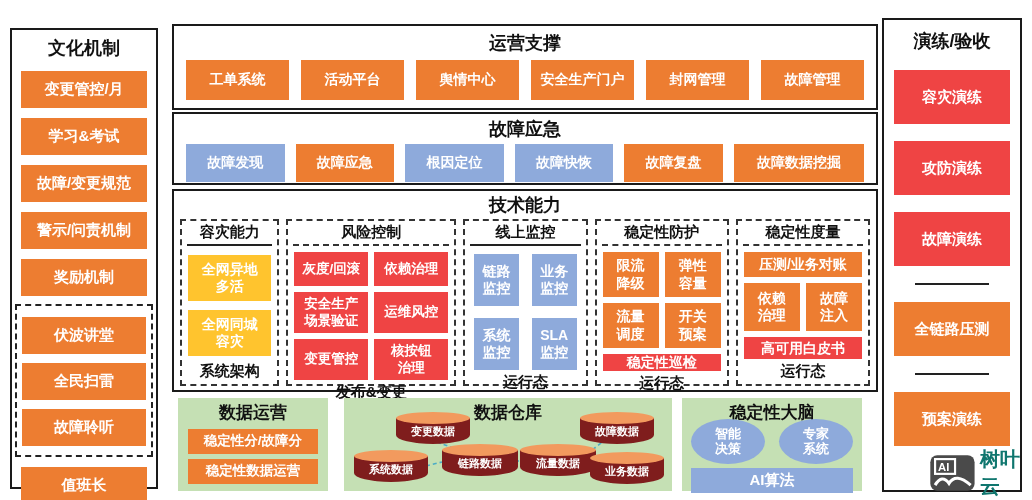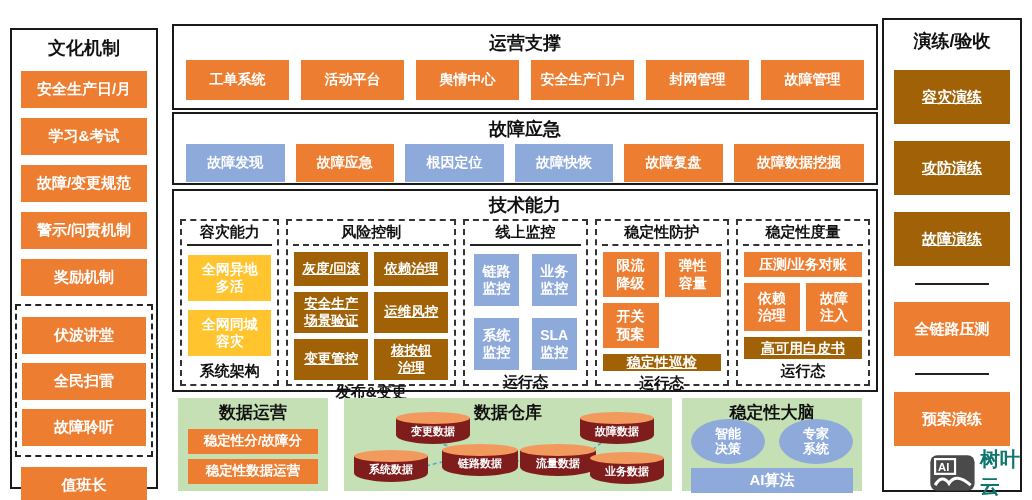--- a/index.html
+++ b/index.html
@@ -5,21 +5,21 @@
   * { box-sizing: border-box; margin: 0; padding: 0; }
   html,body { background:#fff; }
   body { font-family:"Liberation Sans", sans-serif; }
   .canvas { position:relative; width:1032px; height:500px; background:#fff; overflow:hidden; }
 
   
   .cbox { display:flex; align-items:center; justify-content:center; text-align:center;
           color:#fff; font-weight:bold; line-height:1.22; }
   .orange { background:#ED7D31; }
   .blue   { background:#8EAADB; }
-  .green  { background:#a16207;text-decoration:underline; }
+  .green  { background:#ef4444; }
   .yellow { background:#FFC42E; }
 
   
   .left-panel { position:absolute; left:10px; top:28px; width:148px; height:461px;
                 border:2px solid #1a1a1a; padding:5px 9px; }
   .panel-title { font-size:18px; font-weight:bold; text-align:center; color:#111;
                  height:26px; line-height:26px; }
   .left-panel .cbox { height:37px; font-size:15px; margin-top:10px; }
   .left-dashed { border:2px dashed #222; padding:2px 5px 9px; margin:8px -6px 0; }
   .left-dashed .cbox { margin-top:9px; }
@@ -91,21 +91,21 @@
   .watermark { position:absolute; left:929px; top:446px; display:flex; align-items:center; gap:4px; }
   .watermark .wm-label { font-size:20px; font-weight:bold; color:#0f766e; }
 </style>
 </head>
 <body>
 
 <div class="canvas">
 
   <section class="left-panel">
     <div class="panel-title">文化机制</div>
-    <div class="cbox orange">安全生产日/月</div>
+    <div class="cbox orange">变更管控/月</div>
     <div class="cbox orange">学习&amp;考试</div>
     <div class="cbox orange">故障/变更规范</div>
     <div class="cbox orange">警示/问责机制</div>
     <div class="cbox orange">奖励机制</div>
     <div class="left-dashed">
       <div class="cbox orange">伏波讲堂</div>
       <div class="cbox orange">全民扫雷</div>
       <div class="cbox orange">故障聆听</div>
     </div>
     <div class="cbox orange">值班长</div>
@@ -178,20 +178,22 @@
         <div class="tcol-footer">运行态</div>
       </div>
 
       <div class="tcol col-prot">
         <div class="tcol-title ul-dashed">稳定性防护</div>
         <div class="grid2">
           <div class="cbox orange" style="white-space:pre-line">限流
 降级</div>
           <div class="cbox orange" style="white-space:pre-line">弹性
 容量</div>
+          <div class="cbox orange" style="white-space:pre-line">流量
+调度</div>
           <div class="cbox orange" style="white-space:pre-line">开关
 预案</div>
         </div>
         <div class="cbox green wide">稳定性巡检</div>
         <div class="tcol-footer">运行态</div>
       </div>
 
       <div class="tcol col-meas">
         <div class="tcol-title ul-dashed">稳定性度量</div>
         <div class="cbox orange top">压测/业务对账</div>

